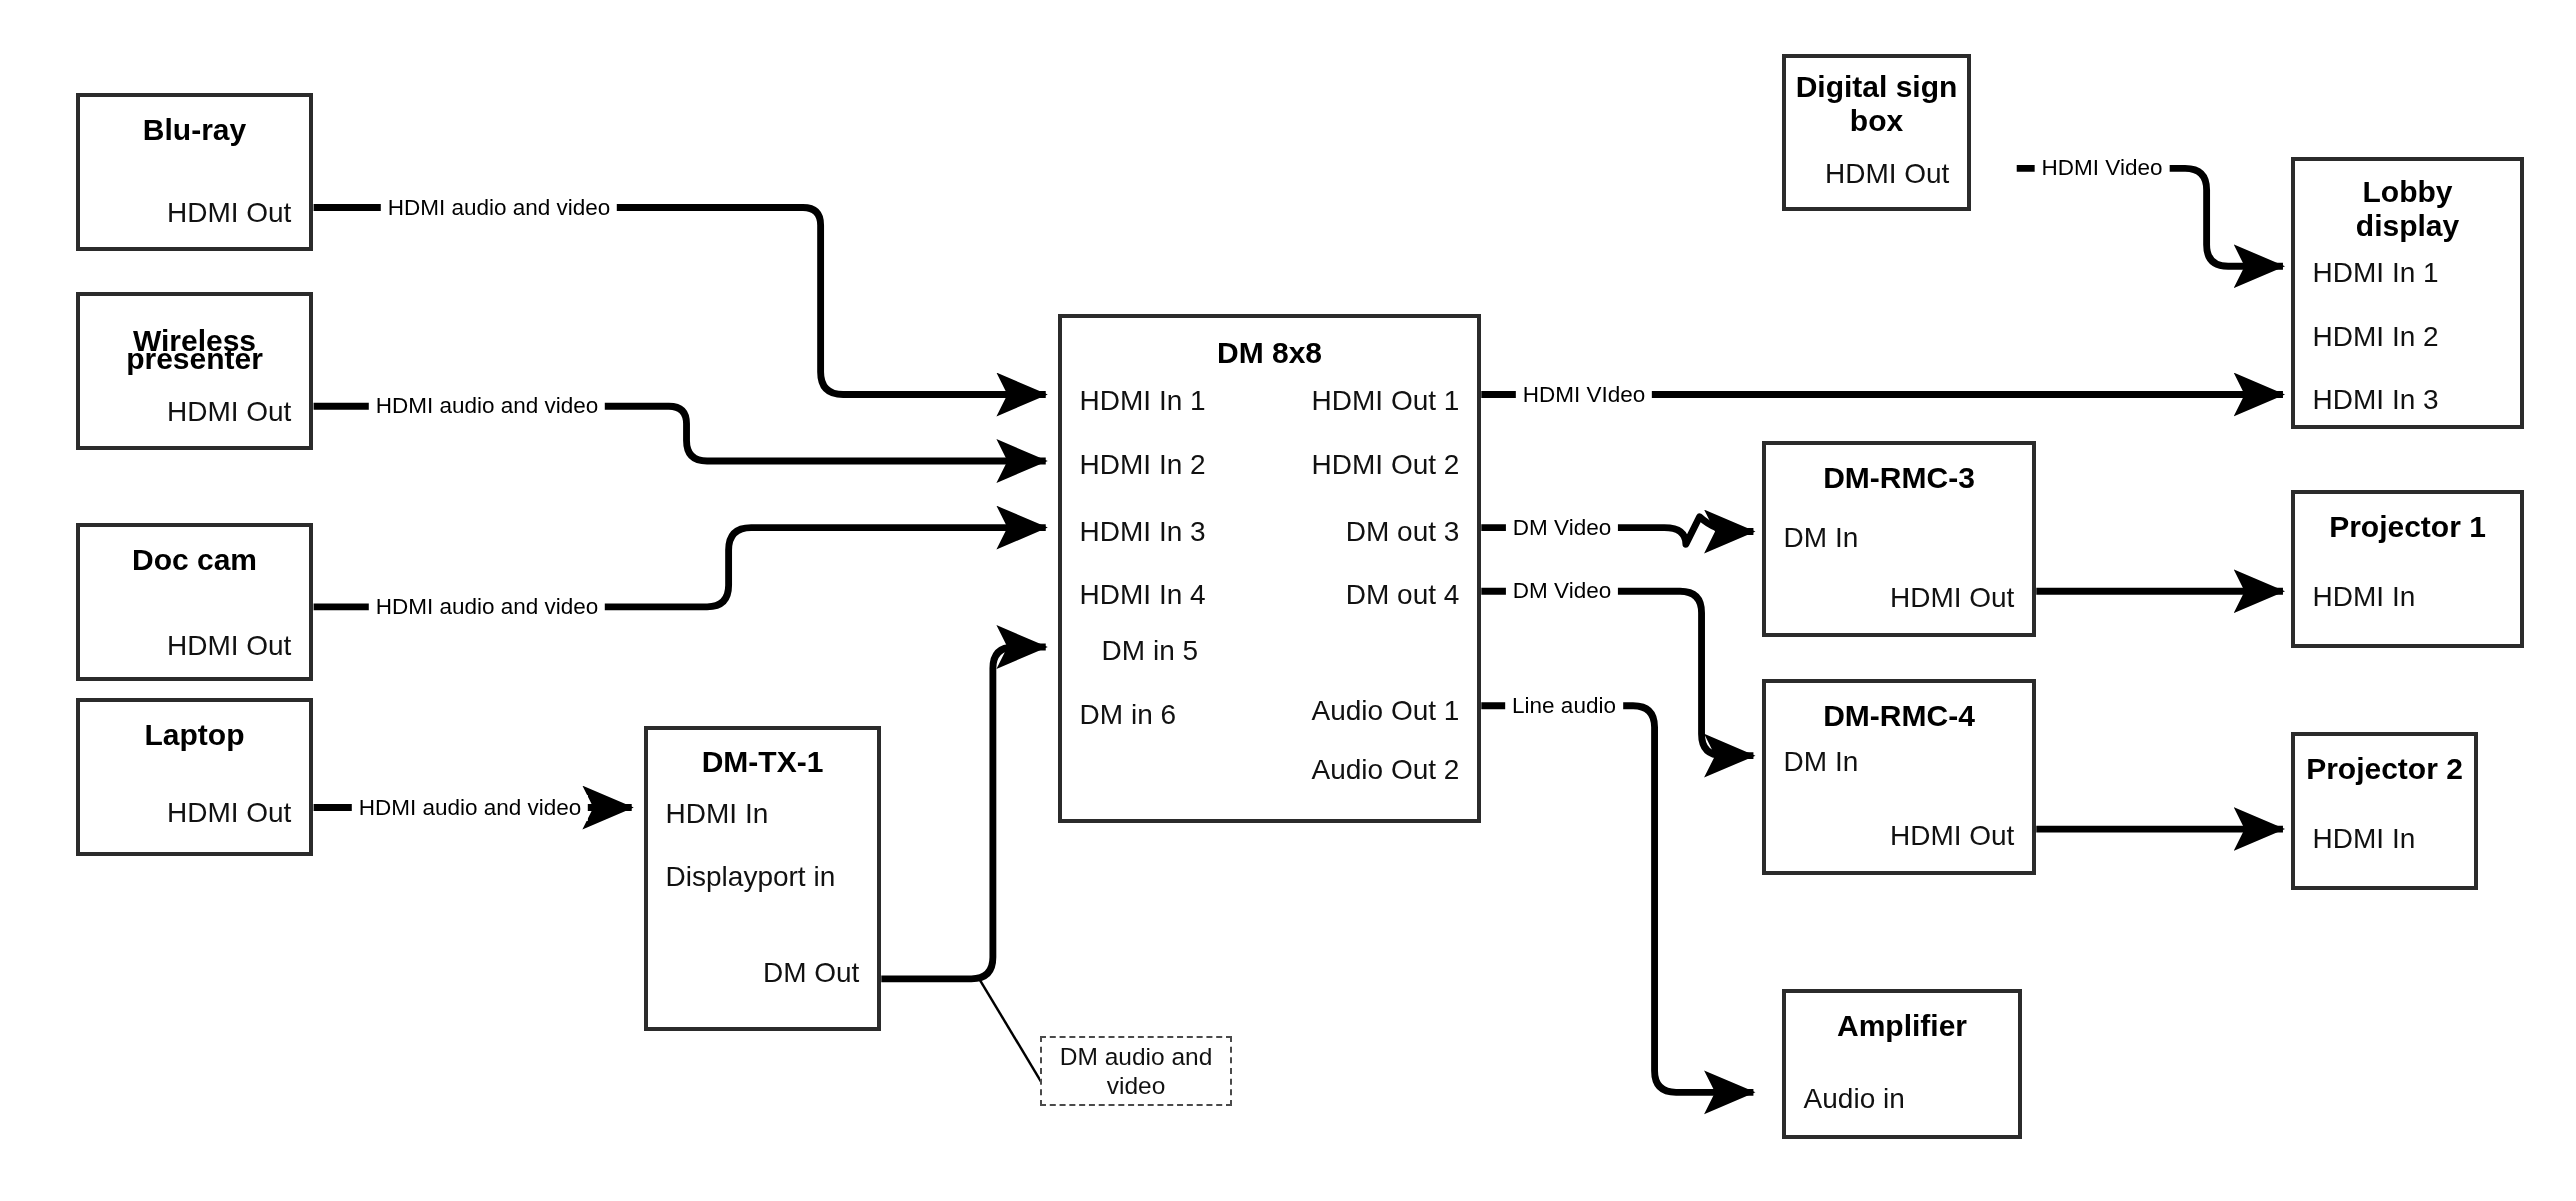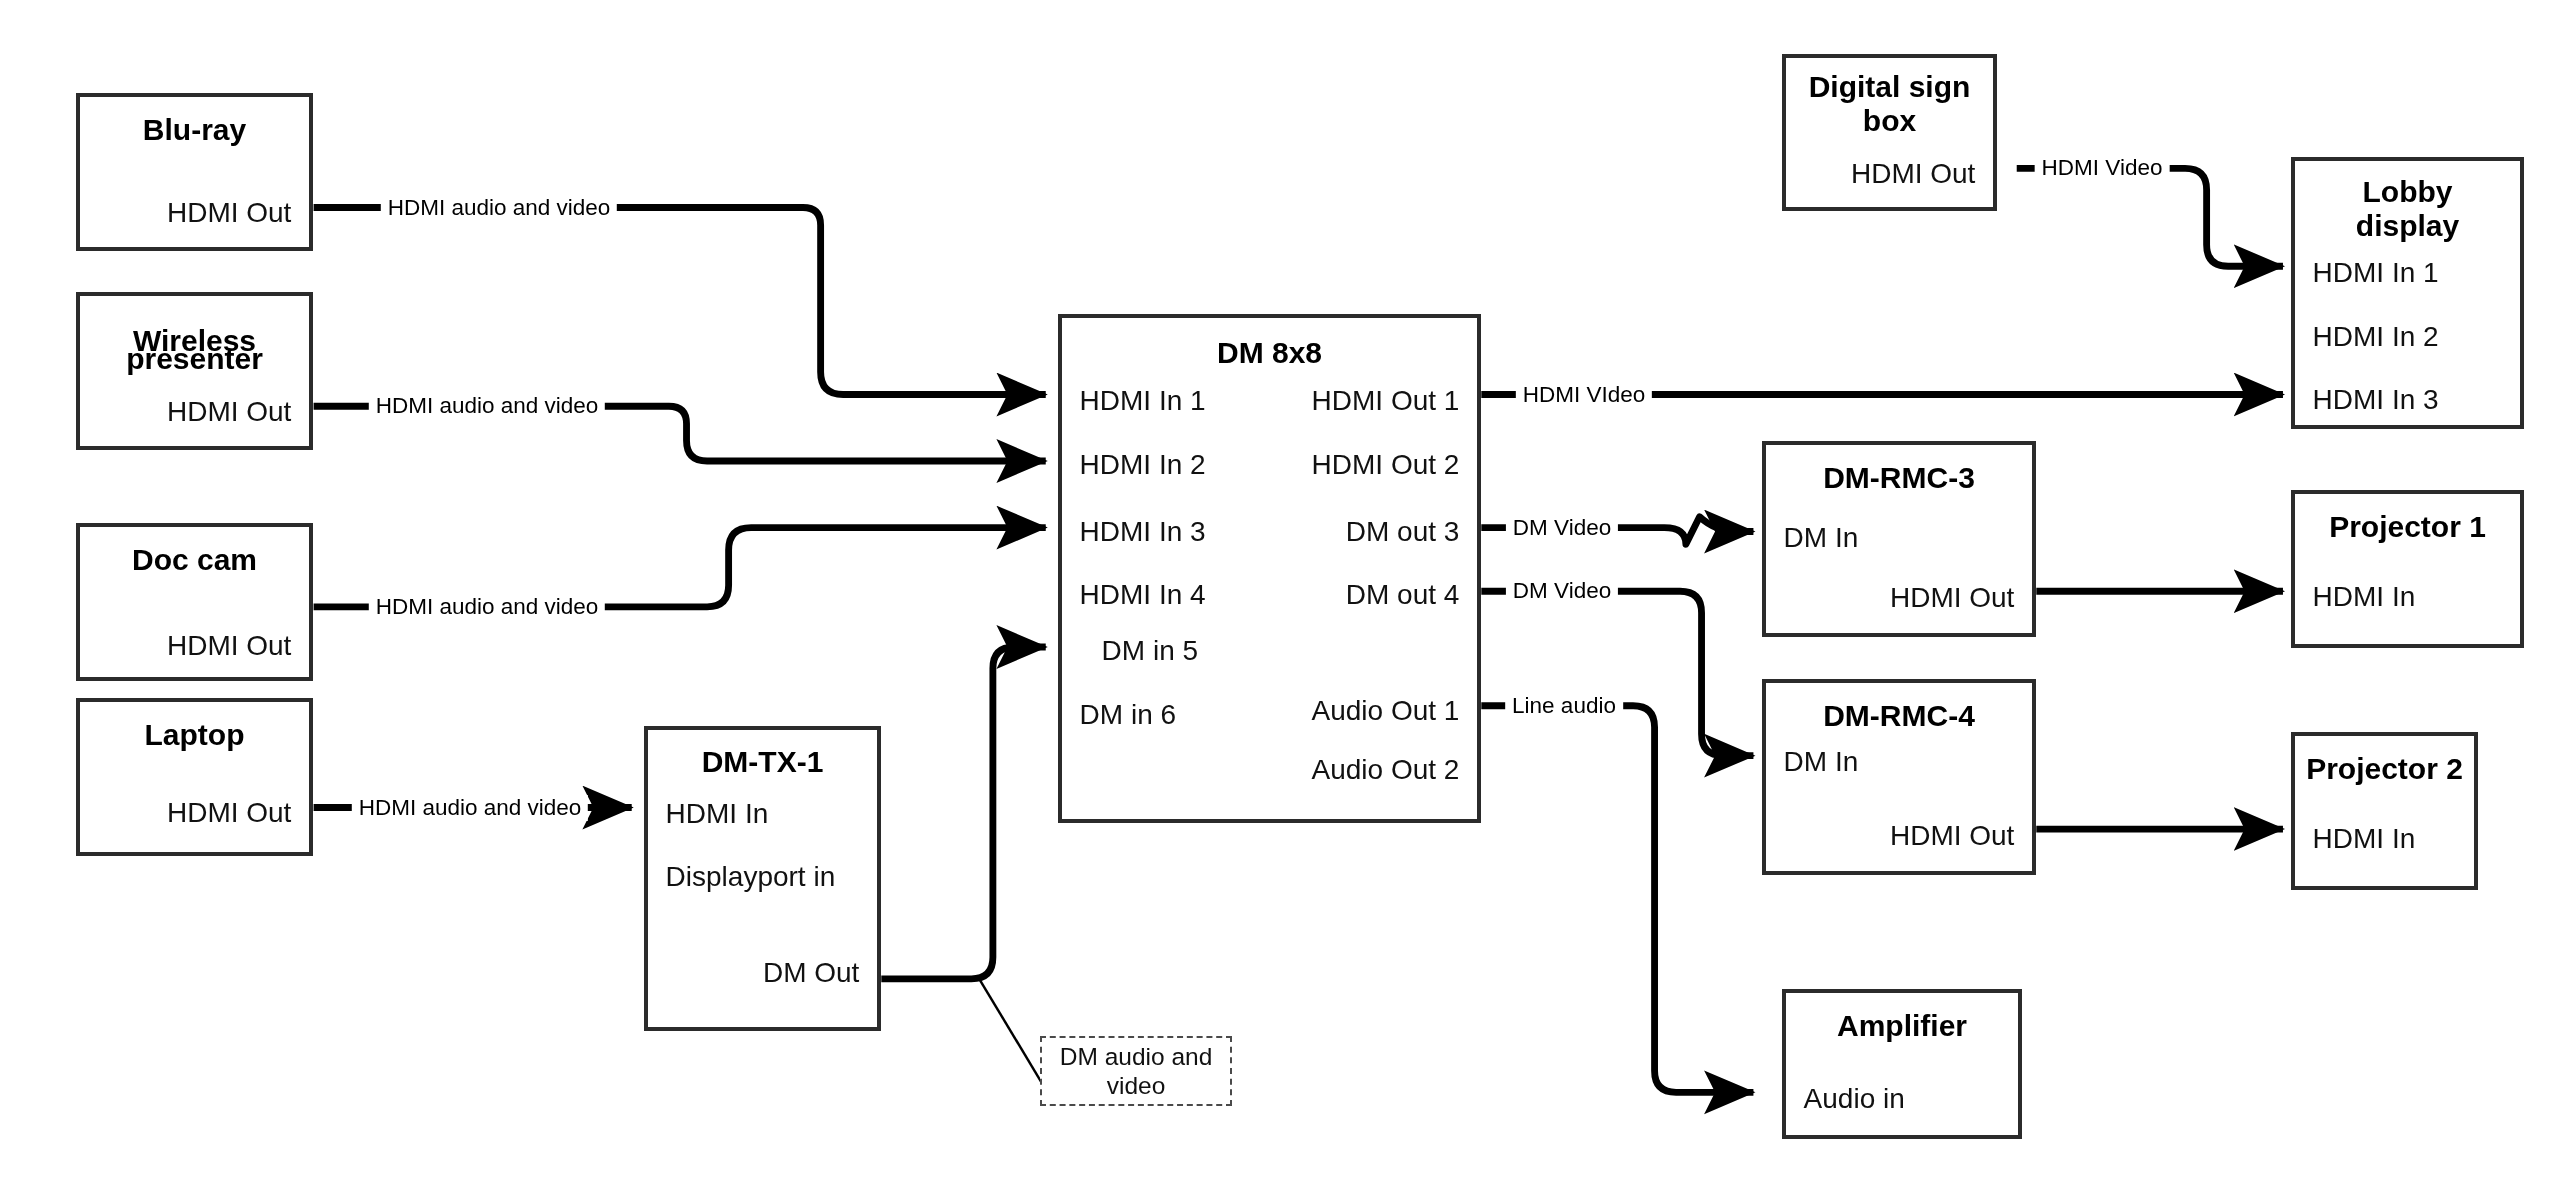--- a/index.html
+++ b/index.html
@@ -150,21 +150,21 @@
     <div class="port left" style="top:317px;margin-left:22px;">DM in 5</div>
     <div class="port left" style="top:381px;">DM in 6</div>
     <div class="port right" style="top:67px;">HDMI Out 1</div>
     <div class="port right" style="top:131px;">HDMI Out 2</div>
     <div class="port right" style="top:198px;">DM out 3</div>
     <div class="port right" style="top:261px;">DM out 4</div>
     <div class="port right" style="top:377px;">Audio Out 1</div>
     <div class="port right" style="top:436px;">Audio Out 2</div>
   </div>
 
-  <div class="node" style="left:1782px; top:54px; width:215px; height:157px;">
+  <div class="node" style="left:1782px; top:54px; width:189px; height:157px;">
     <div class="node-title" style="top:11.7px;">Digital sign</div>
     <div class="node-title" style="top:46px;">box</div>
     <div class="port right" style="top:100px;">HDMI Out</div>
   </div>
 
   <div class="node" style="left:2291px; top:157px; width:233px; height:272px;">
     <div class="node-title" style="top:13.7px;">Lobby</div>
     <div class="node-title" style="top:48px;">display</div>
     <div class="port left" style="top:96px;">HDMI In 1</div>
     <div class="port left" style="top:160px;">HDMI In 2</div>

